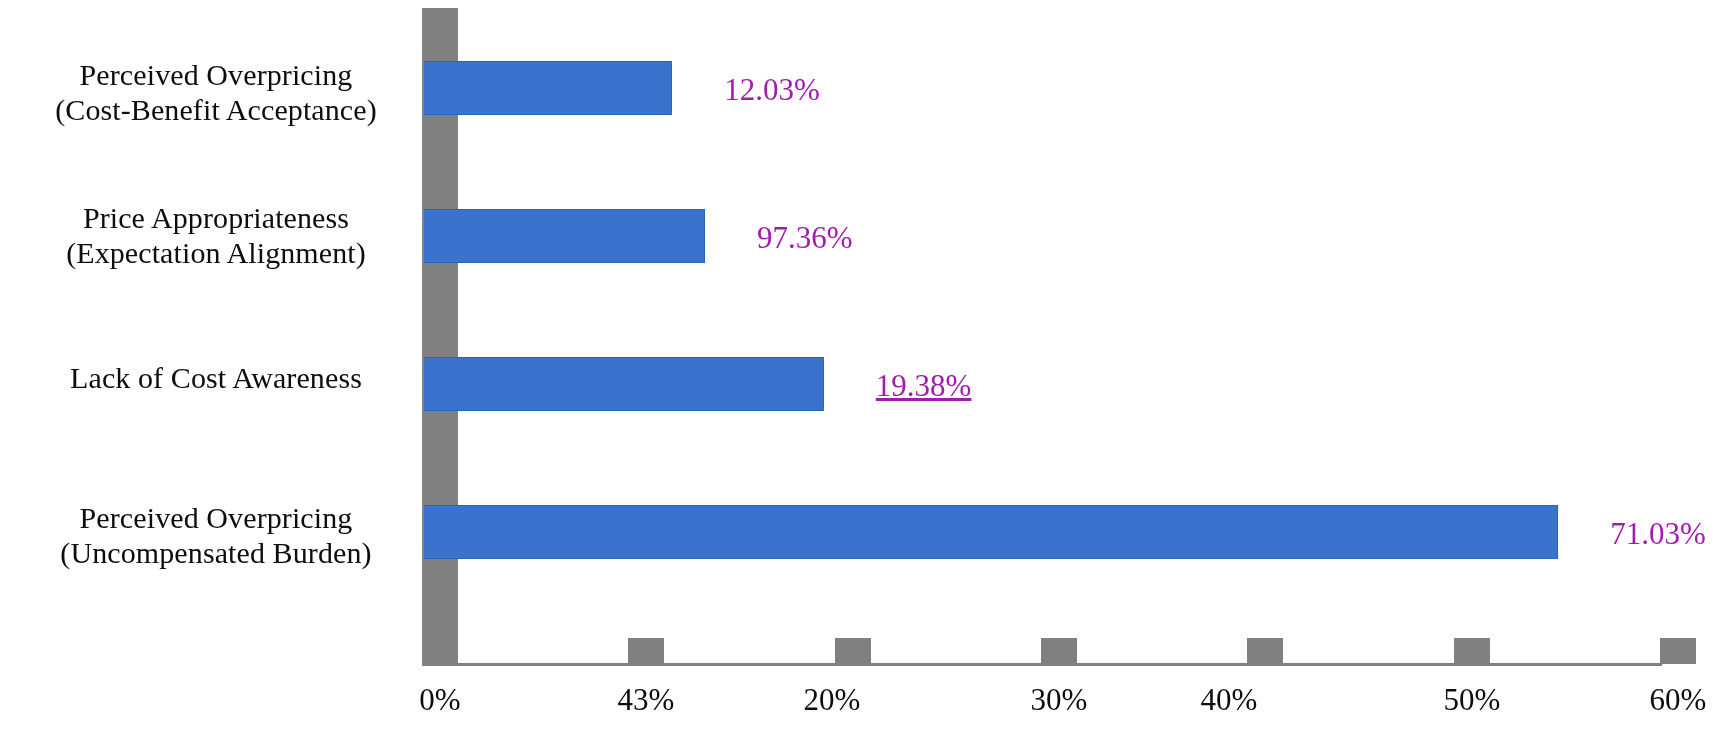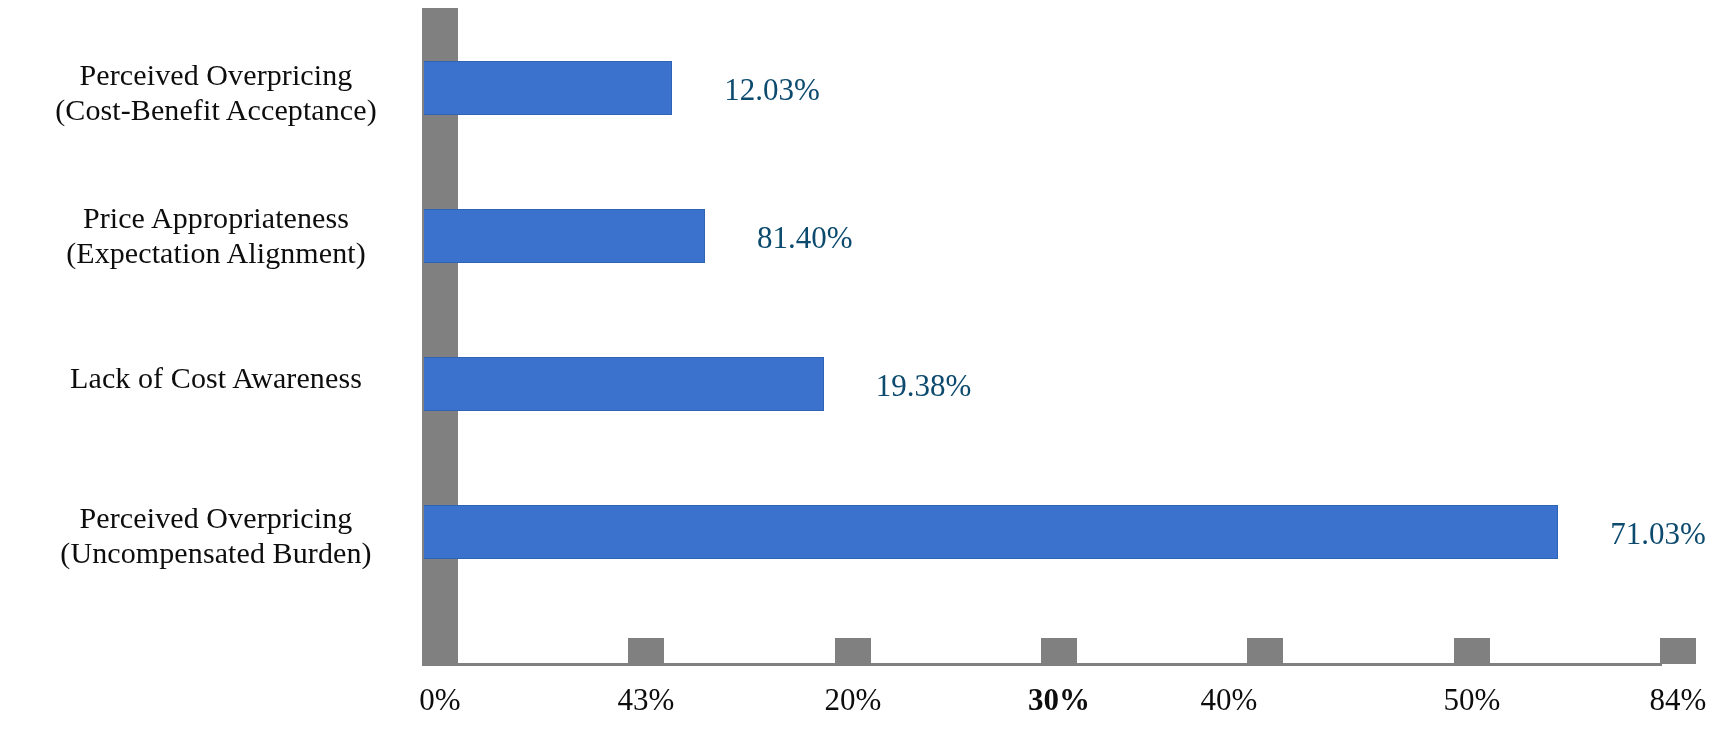--- a/index.html
+++ b/index.html
@@ -67,21 +67,21 @@
     position: absolute;
     background: #3b72ce;
     border: 1px solid #2f63b4;
     border-left: none;
   }
 
   .bar-value {
     position: absolute;
     font-size: 31px;
     line-height: 1;
-    color: #0c4a6e;
+    color: #a21caf;
     white-space: nowrap;
   }
 
   
   .tick-mark {
     position: absolute;
     top: 630px;
     width: 3px;
     height: 26px;
     background: #808080;
@@ -119,34 +119,34 @@
 
     <div class="axis-y-line"></div>
     <div class="axis-x-line"></div>
 
     <div class="bar" style="left: 2px; top: 53px; height: 54px; width: 248.219px;"></div>
     <div class="bar" style="left: 2px; top: 201px; height: 54px; width: 281.026px;"></div>
     <div class="bar" style="left: 2px; top: 349px; height: 54px; width: 399.874px;"></div>
     <div class="bar" style="left: 2px; top: 497px; height: 54px; width: 1134.21px;"></div>
 
     <div class="bar-value" style="left: 266.219px; top: 66px;">12.03%</div>
-    <div class="bar-value" style="left: 299.026px; top: 214px;">81.40%</div>
-    <div class="bar-value" style="left: 417.874px; top: 362px;">19.38%</div>
+    <div class="bar-value" style="left: 299.026px; top: 214px;">97.36%</div>
+    <div class="bar-value" style="left: 417.874px; top: 362px; text-decoration: underline;">19.38%</div>
     <div class="bar-value" style="left: 1152.21px; top: 510px;">71.03%</div>
 
     <div class="tick-mark edge-left" style="left:0px;"></div>
     <div class="tick-mark" style="left:206px;"></div>
     <div class="tick-mark" style="left:413px;"></div>
     <div class="tick-mark" style="left:619px;"></div>
     <div class="tick-mark" style="left:825px;"></div>
     <div class="tick-mark" style="left:1032px;"></div>
     <div class="tick-mark edge-right" style="left:1238px;"></div>
 
     <div class="tick-label" style="left:0px;">0%</div>
     <div class="tick-label" style="left:206px;">43%</div>
-    <div class="tick-label" style="left:413px;">20%</div>
-    <div class="tick-label" style="left:619px;font-weight:bold;">30%</div>
+    <div class="tick-label" style="left:392px;">20%</div>
+    <div class="tick-label" style="left:619px;">30%</div>
     <div class="tick-label" style="left:789px;">40%</div>
     <div class="tick-label" style="left:1032px;text-align:right;">50%</div>
-    <div class="tick-label" style="left:1238px;">84%</div>
+    <div class="tick-label" style="left:1238px;">60%</div>
 
   </div>
 </div>
 
 </body></html>

